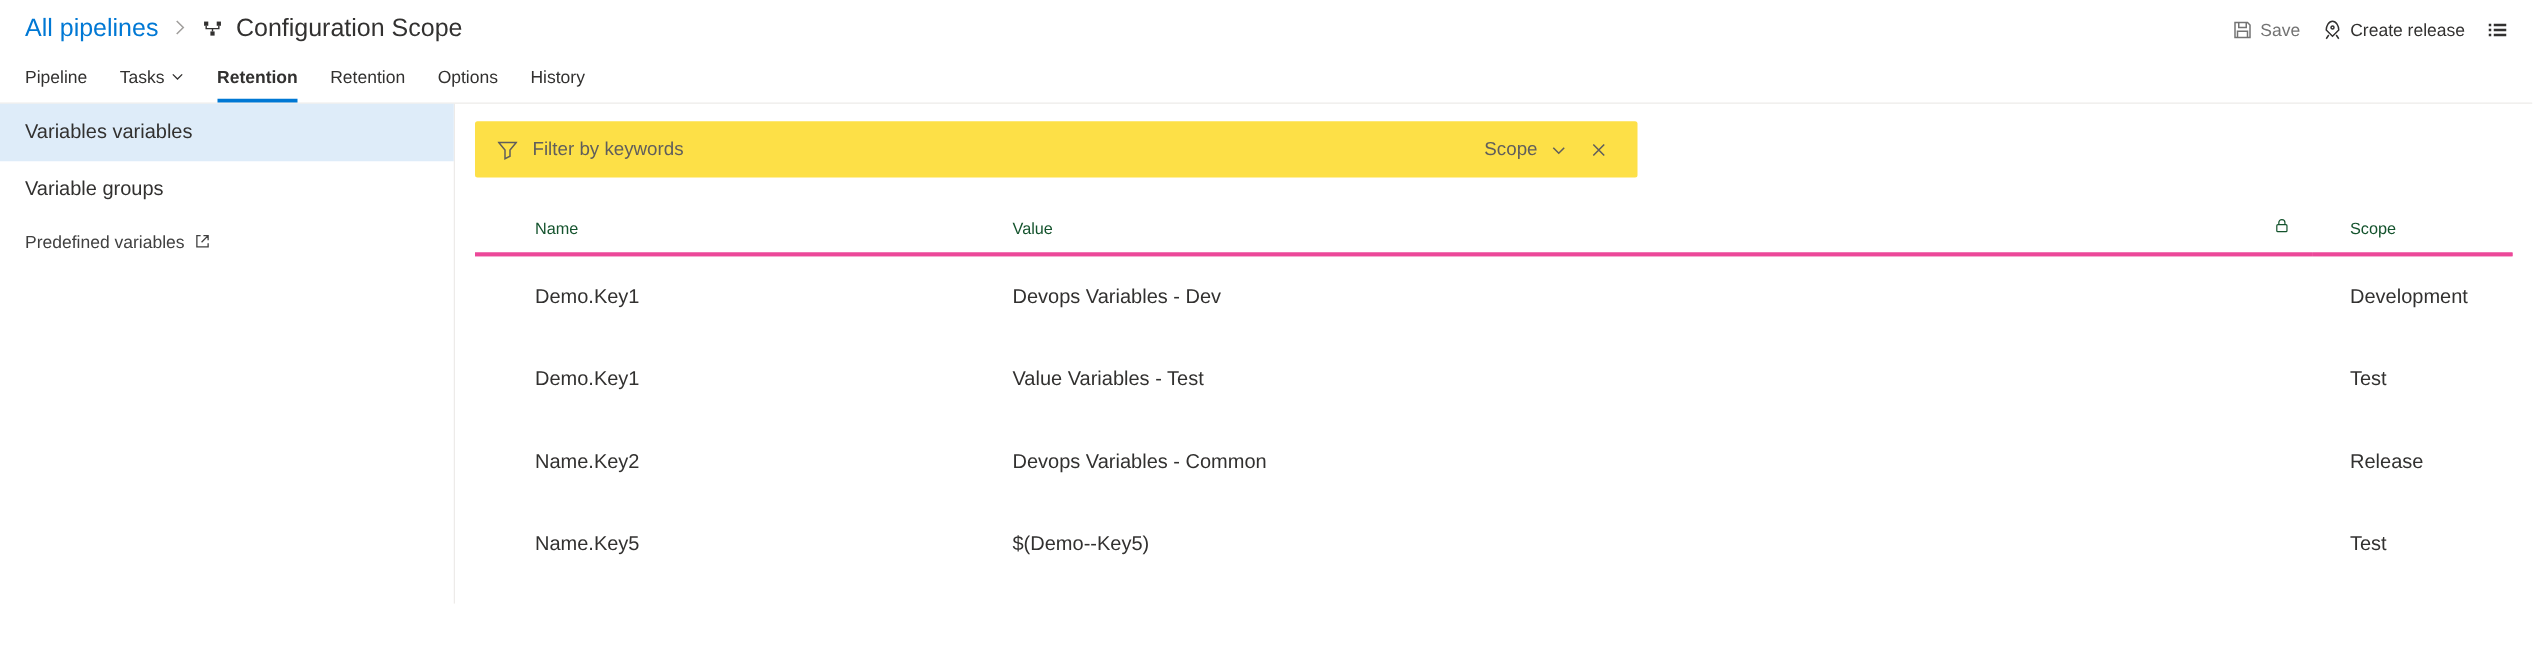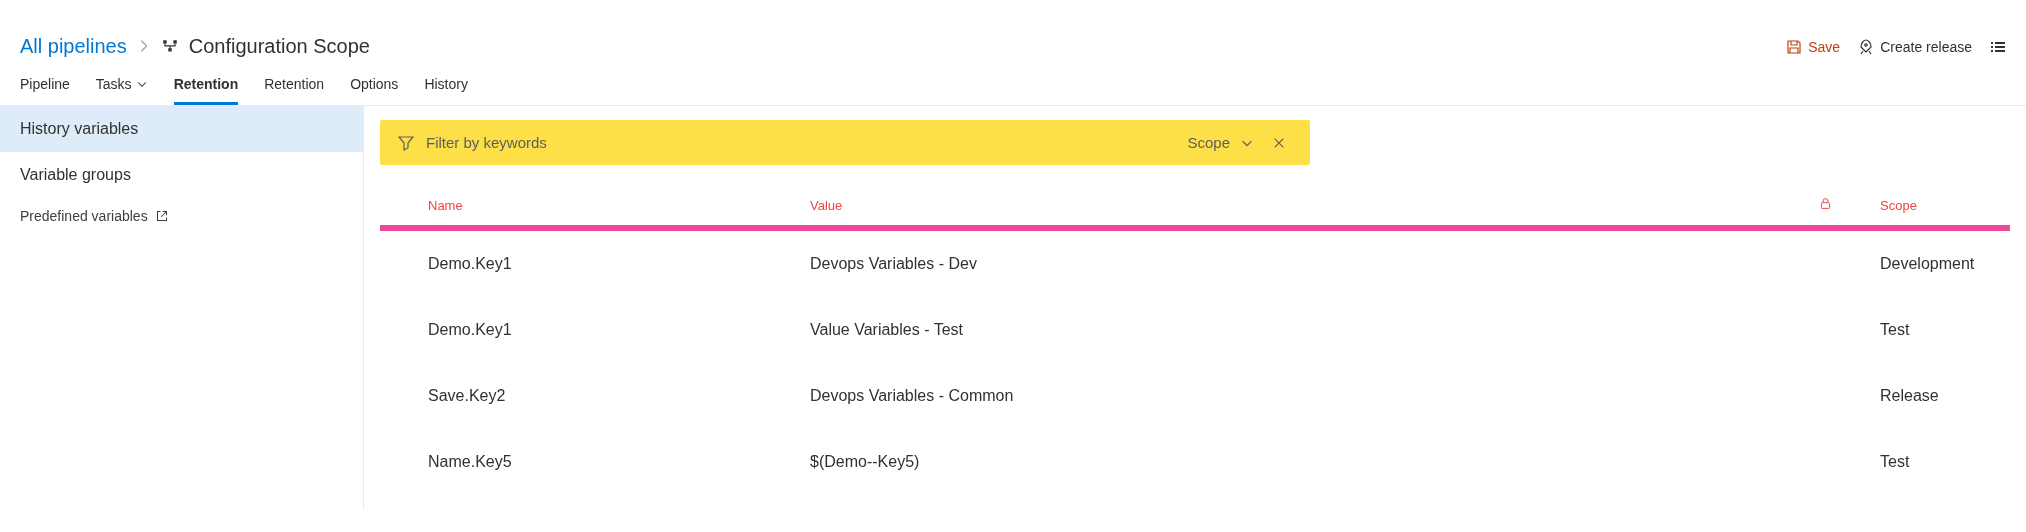--- a/index.html
+++ b/index.html
@@ -10,39 +10,38 @@
       font-size: 14px;
     }
     .container { width: 100%; }
 
     
     .header {
       display: flex;
       align-items: center;
       justify-content: space-between;
       padding: 12px 20px 8px 20px;
-      margin-top: 23px;
     }
     .breadcrumb {
       display: flex;
       align-items: center;
       gap: 10px;
       font-size: 20px;
     }
     .breadcrumb-root { color: #0078d4; cursor: pointer; }
     .breadcrumb-sep { color: #a19f9d; }
     .breadcrumb-icon { display: inline-flex; color: #323130; }
     .breadcrumb-title { color: #323130; font-weight: 400; }
     .header-actions { display: flex; align-items: center; gap: 18px; }
     .action-btn {
       display: inline-flex; align-items: center; gap: 6px;
       background: none; border: none; cursor: pointer;
       font-size: 14px; color: #323130;
     }
-    .action-btn.disabled { color: #c2410c; cursor: default; }
+    .action-btn.disabled { color: #737373; cursor: default; }
     .icon { display: inline-flex; align-items: center; justify-content: center; }
 
     
     .tabs {
       display: flex; gap: 26px; padding: 0 20px; border-bottom: none;
     }
     .tab {
       padding: 10px 0 10px 0; cursor: pointer; color: #323130;
       display: inline-flex; align-items: center; gap: 4px;
       border-bottom: 3px solid transparent;
@@ -85,23 +84,23 @@
       font-size: 15px;
     }
     .clear-btn {
       display: inline-flex; background: none; border: none;
       color: #605e5c; cursor: pointer; padding: 0 6px;
     }
 
     
     .vars-table { width: 100%; border-collapse: collapse; }
     .vars-table th {
-      text-align: left; font-weight: 400; color: #ef4444;
+      text-align: left; font-weight: 400; color: #14532d;
       padding: 10px 10px 12px 10px; font-size: 13px;
-      border-bottom: 6px solid #ec4899;
+      border-bottom: 3px solid #ec4899;
     }
     .vars-table td {
       padding: 24px 10px; color: #323130; font-size: 16px;
     }
     .col-name { width: 420px; padding-left: 48px !important; }
     th.col-name { padding-left: 48px !important; }
     .col-value { width: auto; }
     .col-lock { width: 50px; text-align: center !important; }
     .col-scope { width: 160px; padding-left: 30px !important; }
     th.col-scope { padding-left: 30px !important; }
@@ -176,21 +175,21 @@
       </span>
     </div>
     <div class="tab active">Retention</div>
     <div class="tab">Retention</div>
     <div class="tab">Options</div>
     <div class="tab">History</div>
   </div>
 
   <div class="body">
     <aside class="sidebar">
-      <div class="sidebar-item active">History variables</div>
+      <div class="sidebar-item active">Variables variables</div>
       <div class="sidebar-item">Variable groups</div>
       <div class="sidebar-link">
         <span>Predefined variables</span>
         <span class="icon">
           <svg width="12" height="12" viewBox="0 0 16 16" fill="none" stroke="currentColor" stroke-width="1.4">
               <path d="M6 2H2v12h12v-4M9 2h5v5M14 2L7 9"></path>
             </svg>
         </span>
       </div>
     </aside>
@@ -243,21 +242,21 @@
             <td class="col-lock"></td>
             <td class="scope-cell">Development</td>
           </tr>
           <tr>
             <td class="col-name">Demo.Key1</td>
             <td>Value Variables - Test</td>
             <td class="col-lock"></td>
             <td class="scope-cell">Test</td>
           </tr>
           <tr>
-            <td class="col-name">Save.Key2</td>
+            <td class="col-name">Name.Key2</td>
             <td>Devops Variables - Common</td>
             <td class="col-lock"></td>
             <td class="scope-cell">Release</td>
           </tr>
           <tr>
             <td class="col-name">Name.Key5</td>
             <td>$(Demo--Key5)</td>
             <td class="col-lock"></td>
             <td class="scope-cell">Test</td>
           </tr>

